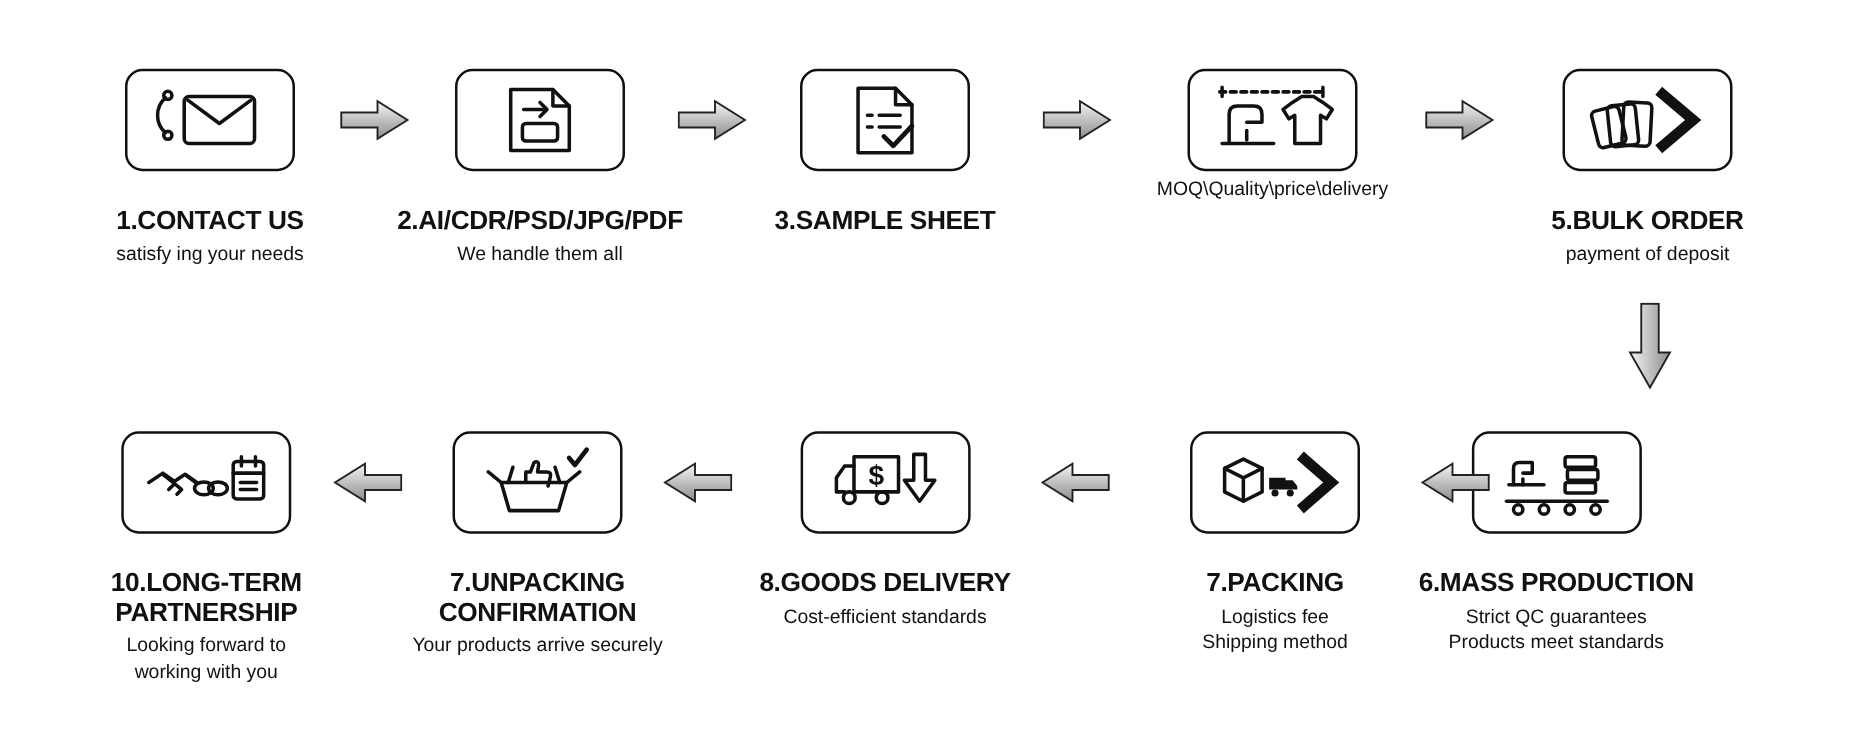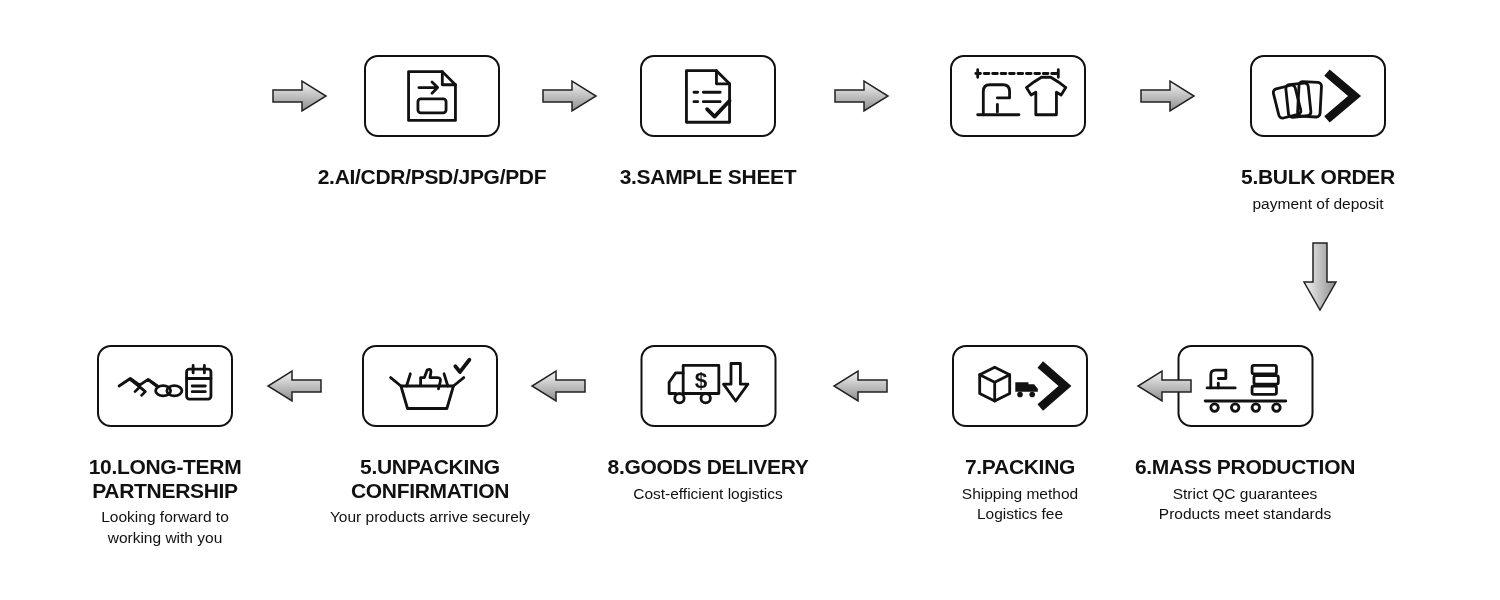--- a/index.html
+++ b/index.html
@@ -36,37 +36,51 @@
         <stop offset="0" stop-color="#f4f4f4"></stop>
           <stop offset="1" stop-color="#8d8d8d"></stop>
       </linearGradient>
       <linearGradient id="agH" x1="0" y1="0" x2="1" y2="0">
         <stop offset="0" stop-color="#f4f4f4"></stop>
           <stop offset="1" stop-color="#8d8d8d"></stop>
       </linearGradient>
     </defs>
   </svg>
 
+  <div class="step" style="left:168px; top:55px; width:200px">
+    <div class="box">
+      <svg class="ic" viewBox="0 0 110 64" width="104" height="60">
+        <path d="M17,13 c-9,8 -9,22 0,30"></path>
+        <circle cx="19" cy="11" r="3.5"></circle>
+        <circle cx="19" cy="45" r="3.5"></circle>
+        <rect x="33" y="12" width="60" height="40" rx="4"></rect>
+        <path d="M36,15 L63,35 L90,15"></path>
+      </svg>
+    </div>
+    <div class="title">1.CONTACT US</div>
+    <div class="sub">satisfy ing your needs</div>
+  </div>
 
   <div class="arrow" style="left:272px; top:79px">
     <svg width="56" height="34" viewBox="0 0 56 34">
         <polygon points="1,11 30,11 30,2 54,17 30,32 30,23 1,23" fill="url(#agV)" stroke="#222" stroke-width="1.5"></polygon>
       </svg>
   </div>
 
   <div class="step" style="left:432px; top:55px; width:270px">
     <div class="box">
       <svg class="ic" viewBox="0 0 110 64" width="104" height="60">
         <path d="M30,6 h36 l14,14 v38 h-50 z"></path>
         <path d="M66,6 v14 h14"></path>
         <path d="M41,23 h20 M55,17 l6,6 -6,6"></path>
         <rect x="40" y="35" width="30" height="15" rx="3"></rect>
       </svg>
     </div>
     <div class="title">2.AI/CDR/PSD/JPG/PDF</div>
+    <div class="sub">We handle them all</div>
   </div>
 
   <div class="arrow" style="left:542px; top:79px">
     <svg width="56" height="34" viewBox="0 0 56 34">
         <polygon points="1,11 30,11 30,2 54,17 30,32 30,23 1,23" fill="url(#agV)" stroke="#222" stroke-width="1.5"></polygon>
       </svg>
   </div>
 
   <div class="step" style="left:708px; top:55px; width:230px">
     <div class="box">
@@ -91,20 +105,21 @@
     <div class="box">
       <svg class="ic" viewBox="0 0 110 64" width="104" height="60">
         <path class="dash" d="M10,8 h90"></path>
         <path d="M12,4 v8 M98,4 v8"></path>
         <path d="M12,52 h44"></path>
         <path d="M18,52 V27 q0,-7 7,-7 h14 q7,0 7,7 v7 h-13"></path>
         <path d="M33,41 v8"></path>
         <path d="M72,17 l8,-5 h10 l8,5 8,6 -5,8 -5,-3 v24 h-22 v-24 l-5,3 -5,-8 z"></path>
       </svg>
     </div>
+    <div class="sub">MOQ\Quality\price\delivery</div>
   </div>
 
   <div class="arrow" style="left:1140px; top:79px">
     <svg width="56" height="34" viewBox="0 0 56 34">
         <polygon points="1,11 30,11 30,2 54,17 30,32 30,23 1,23" fill="url(#agV)" stroke="#222" stroke-width="1.5"></polygon>
       </svg>
   </div>
 
   <div class="step" style="left:1318px; top:55px; width:200px">
     <div class="box">
@@ -157,61 +172,61 @@
       <svg class="ic" viewBox="0 0 110 64" width="104" height="60">
         <path d="M12,20 l16,-8 16,8 v20 l-16,8 -16,-8 z"></path>
         <path d="M12,20 l16,8 16,-8 M28,28 v20"></path>
         <path class="fill" d="M50,28 h14 v10 h-14 z M64,30 h6 l4,5 v3 h-10 z"></path>
         <circle class="fill" cx="55" cy="41" r="3"></circle>
           <circle class="fill" cx="68" cy="41" r="3"></circle>
         <path class="sw9" d="M80,12 L103,32 L80,52"></path>
       </svg>
     </div>
     <div class="title">7.PACKING</div>
+    <div class="sub">Logistics fee</div>
     <div class="sub">Shipping method</div>
-    <div class="sub">Logistics fee</div>
   </div>
 
   <div class="arrow" style="left:832px; top:369px">
     <svg width="56" height="34" viewBox="0 0 56 34">
         <polygon points="55,11 26,11 26,2 2,17 26,32 26,23 55,23" fill="url(#agV)" stroke="#222" stroke-width="1.5"></polygon>
       </svg>
   </div>
 
   <div class="step row2" style="left:708px; top:345px; width:235px">
     <div class="box">
       <svg class="ic" viewBox="0 0 110 64" width="104" height="60">
         <rect x="28" y="10" width="38" height="30"></rect>
         <path d="M28,18 h-8 l-7,10 v12 h7"></path>
         <circle cx="24" cy="45" r="5"></circle>
         <circle cx="52" cy="45" r="5"></circle>
         <text x="47" y="34" font-size="24" font-weight="bold" text-anchor="middle">$</text>
         <path d="M79,8 h10 v22 h8 l-13,18 -13,-18 h8 z"></path>
       </svg>
     </div>
     <div class="title">8.GOODS DELIVERY</div>
-    <div class="sub">Cost-efficient logistics</div>
+    <div class="sub">Cost-efficient standards</div>
   </div>
 
   <div class="arrow" style="left:530px; top:369px">
     <svg width="56" height="34" viewBox="0 0 56 34">
         <polygon points="55,11 26,11 26,2 2,17 26,32 26,23 55,23" fill="url(#agV)" stroke="#222" stroke-width="1.5"></polygon>
       </svg>
   </div>
 
   <div class="step row2" style="left:430px; top:345px; width:280px">
     <div class="box">
       <svg class="ic" viewBox="0 0 110 64" width="104" height="60">
         <path d="M24,32 h56 l-7,24 h-42 z"></path>
         <path d="M24,32 l-11,-9 M80,32 l11,-9 M30,32 l4,-13 M74,32 l-4,-13"></path>
         <path d="M45,31 v-8 h4 M49,23 l3,-8 q4,-2 4,2 l-1,6 h8 q4,0 3,4 l-2,8"></path>
         <path class="sw4" d="M82,11 l5,6 10,-13"></path>
       </svg>
     </div>
-    <div class="title title-wrap">5.UNPACKING CONFIRMATION</div>
+    <div class="title title-wrap">7.UNPACKING CONFIRMATION</div>
     <div class="sub">Your products arrive securely</div>
   </div>
 
   <div class="arrow" style="left:266px; top:369px">
     <svg width="56" height="34" viewBox="0 0 56 34">
         <polygon points="55,11 26,11 26,2 2,17 26,32 26,23 55,23" fill="url(#agV)" stroke="#222" stroke-width="1.5"></polygon>
       </svg>
   </div>
 
   <div class="step row2" style="left:165px; top:345px; width:200px">

